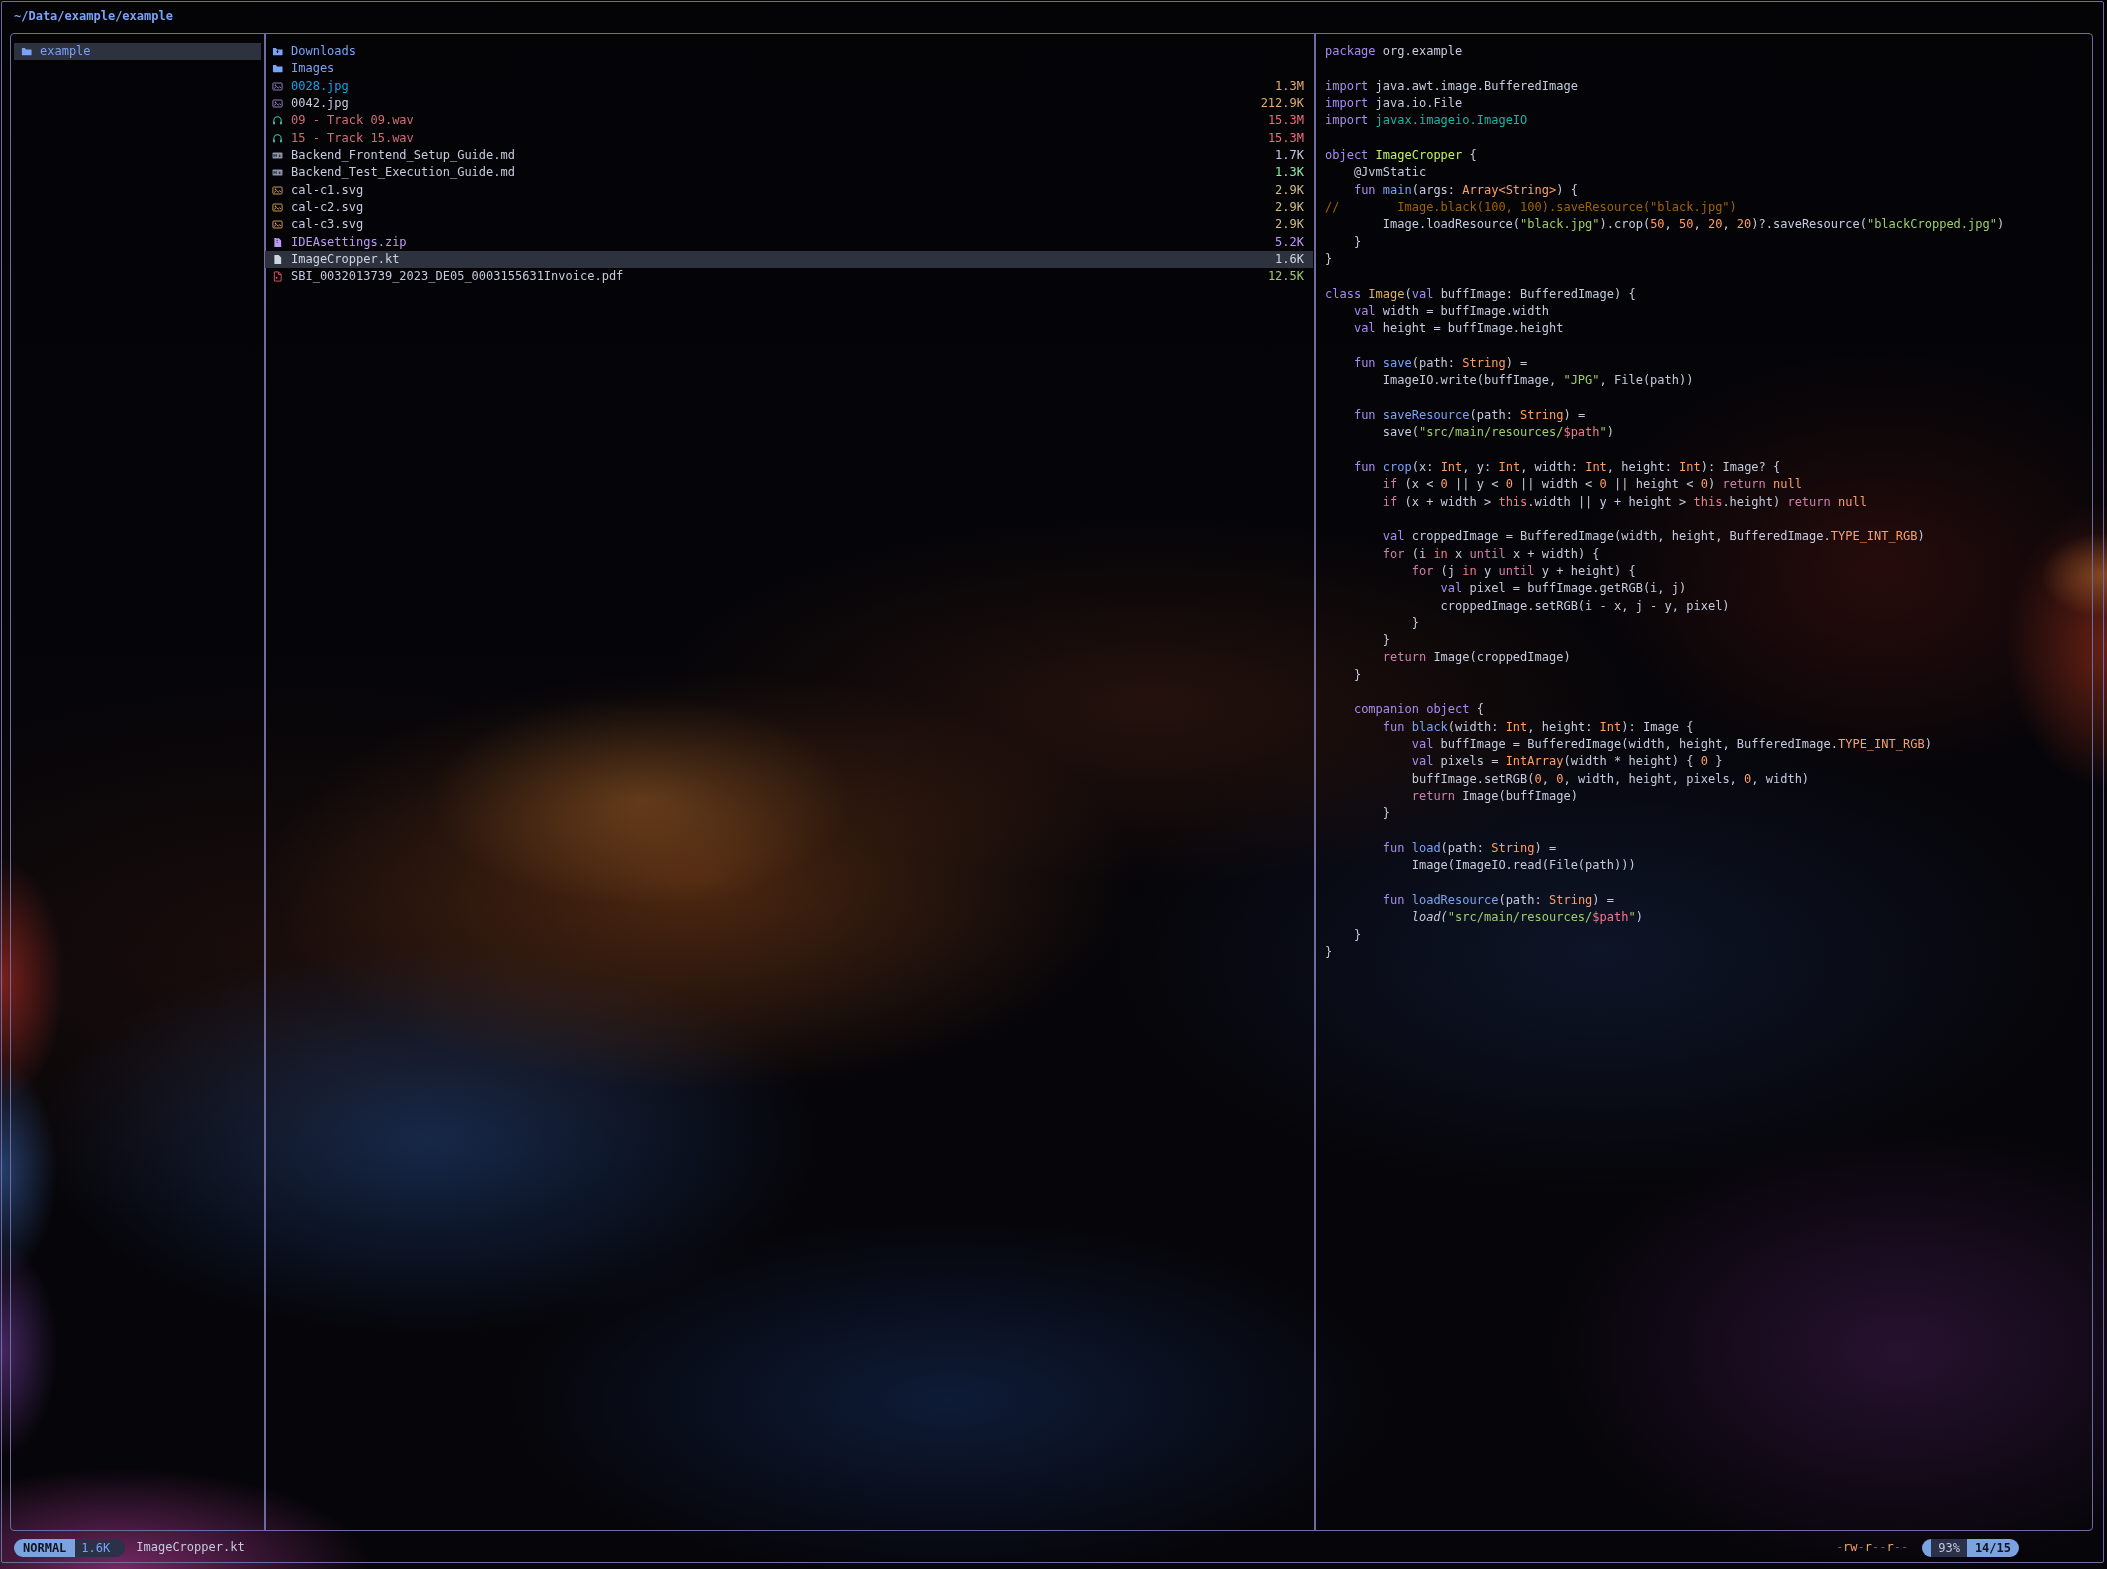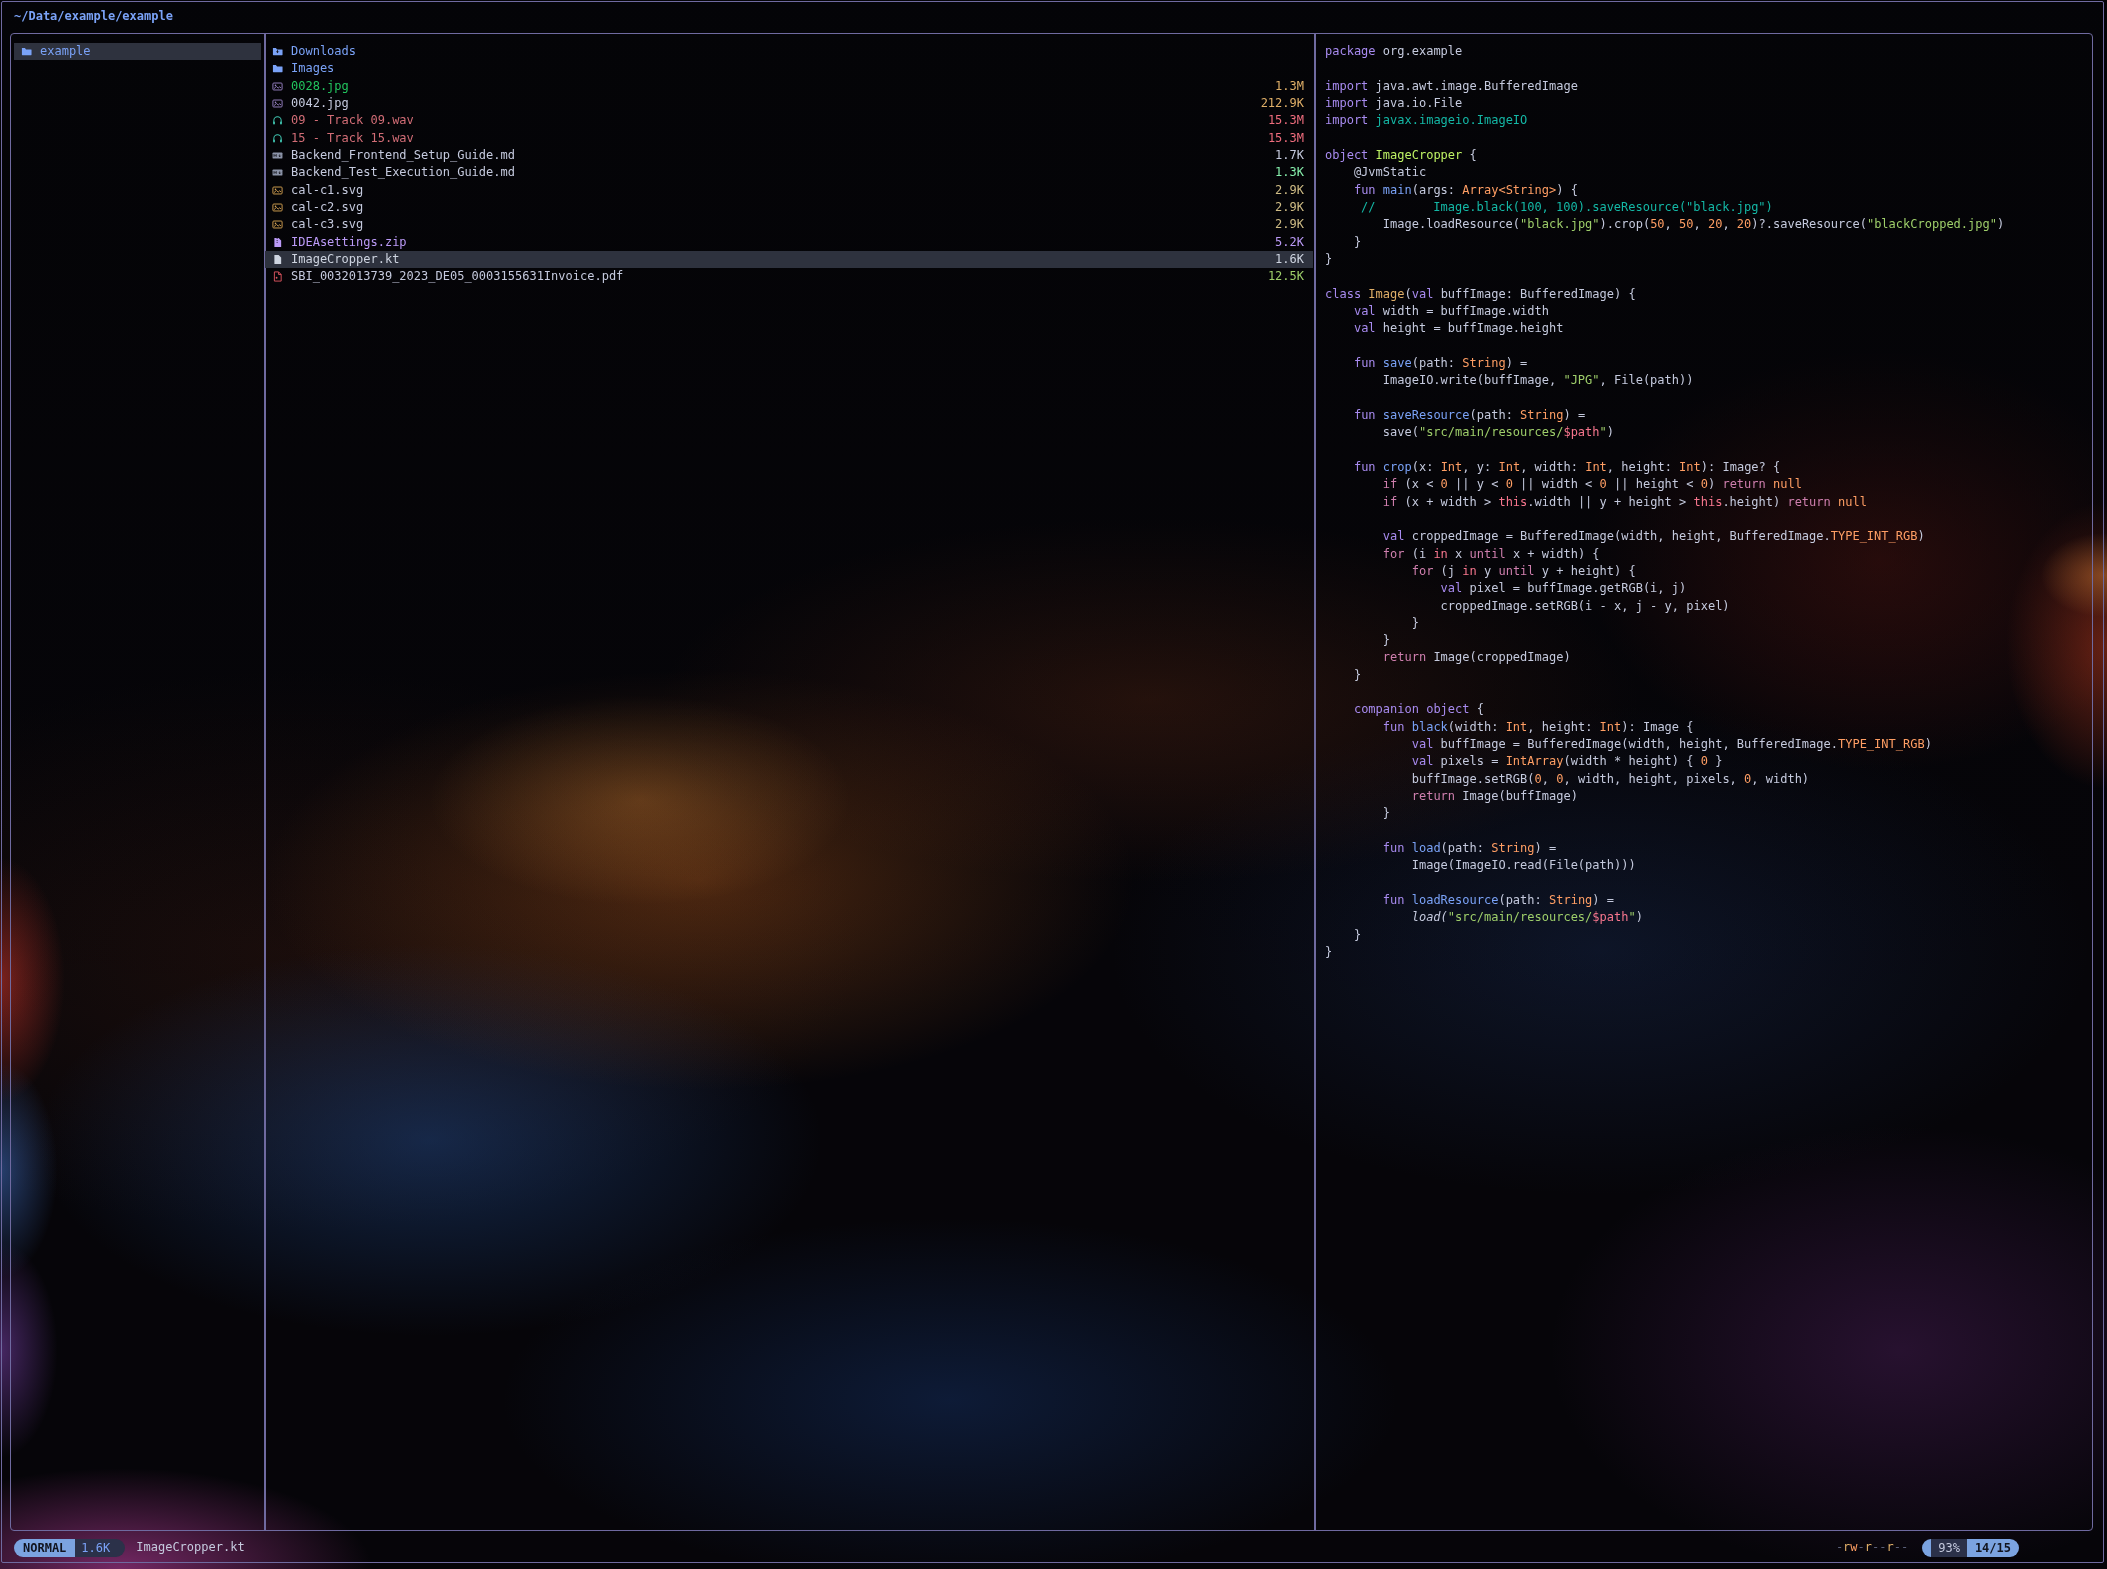--- a/index.html
+++ b/index.html
@@ -108,21 +108,21 @@
         <span class="fsize" style="color: rgb(197, 202, 222);"></span>
       </div>
       <div class="frow">
         <span class="ficon" style="color: rgb(157, 134, 201);">
           <svg viewBox="0 0 12 12">
             <rect x="1" y="2.2" width="10" height="7.6" rx="1" fill="none" stroke="currentColor" stroke-width="1"></rect>
             <circle cx="3.8" cy="4.7" r=".9" fill="currentColor"></circle>
             <path d="M2.2 8.3 4.8 5.9l2 1.8 1.6-1.4 1.4 1.2" fill="none" stroke="currentColor" stroke-width="1"></path>
           </svg>
         </span>
-        <span class="fname" style="color: #22c55e;">0028.jpg</span>
+        <span class="fname" style="color: #0ea5e9;">0028.jpg</span>
         <span class="fsize" style="color: rgb(224, 175, 104);">1.3M</span>
       </div>
       <div class="frow">
         <span class="ficon" style="color: rgb(157, 134, 201);">
           <svg viewBox="0 0 12 12">
             <rect x="1" y="2.2" width="10" height="7.6" rx="1" fill="none" stroke="currentColor" stroke-width="1"></rect>
             <circle cx="3.8" cy="4.7" r=".9" fill="currentColor"></circle>
             <path d="M2.2 8.3 4.8 5.9l2 1.8 1.6-1.4 1.4 1.2" fill="none" stroke="currentColor" stroke-width="1"></path>
           </svg>
         </span>
@@ -240,21 +240,21 @@
   <div id="preview-pane">
       <div class="cline"><span style="color: rgb(168, 139, 240);">package</span><span style="color: rgb(197, 202, 222);"> org.example</span></div>
       <div class="cline">&nbsp;</div>
       <div class="cline"><span style="color: rgb(168, 139, 240);">import</span><span style="color: rgb(197, 202, 222);"> java.awt.image.BufferedImage</span></div>
       <div class="cline"><span style="color: rgb(168, 139, 240);">import</span><span style="color: rgb(197, 202, 222);"> java.io.File</span></div>
       <div class="cline"><span style="color: rgb(168, 139, 240);">import</span><span style="color: #14b8a6;"> javax.imageio.ImageIO</span></div>
       <div class="cline">&nbsp;</div>
       <div class="cline"><span style="color: rgb(168, 139, 240);">object</span><span style="color: #bef264;"> ImageCropper</span><span style="color: rgb(197, 202, 222);"> {</span></div>
       <div class="cline"><span style="color: rgb(197, 202, 222);">    @JvmStatic</span></div>
       <div class="cline"><span style="color: rgb(197, 202, 222);">    </span><span style="color: rgb(168, 139, 240);">fun</span><span style="color: rgb(122, 162, 247);"> main</span><span style="color: rgb(197, 202, 222);">(args: </span><span style="color: rgb(255, 158, 100);">Array&lt;String&gt;</span><span style="color: rgb(197, 202, 222);">) {</span></div>
-      <div class="cline"><span style="color: #14b8a6; margin-left: 36px;">//        Image.black(100, 100).saveResource("black.jpg")</span></div>
+      <div class="cline"><span style="color: #a16207;">//        Image.black(100, 100).saveResource("black.jpg")</span></div>
       <div class="cline"><span style="color: rgb(197, 202, 222);">        Image.loadResource(</span><span style="color: rgb(158, 206, 106);">"black.jpg"</span><span style="color: rgb(197, 202, 222);">).crop(</span><span style="color: rgb(255, 158, 100);">50</span><span style="color: rgb(197, 202, 222);">, </span><span style="color: rgb(255, 158, 100);">50</span><span style="color: rgb(197, 202, 222);">, </span><span style="color: rgb(255, 158, 100);">20</span><span style="color: rgb(197, 202, 222);">, </span><span style="color: rgb(255, 158, 100);">20</span><span style="color: rgb(197, 202, 222);">)?.saveResource(</span><span style="color: rgb(158, 206, 106);">"blackCropped.jpg"</span><span style="color: rgb(197, 202, 222);">)</span></div>
       <div class="cline"><span style="color: rgb(197, 202, 222);">    }</span></div>
       <div class="cline"><span style="color: rgb(197, 202, 222);">}</span></div>
       <div class="cline">&nbsp;</div>
       <div class="cline"><span style="color: rgb(168, 139, 240);">class</span><span style="color: rgb(224, 175, 104);"> Image</span><span style="color: rgb(197, 202, 222);">(</span><span style="color: rgb(168, 139, 240);">val</span><span style="color: rgb(197, 202, 222);"> buffImage: BufferedImage) {</span></div>
       <div class="cline"><span style="color: rgb(197, 202, 222);">    </span><span style="color: rgb(168, 139, 240);">val</span><span style="color: rgb(197, 202, 222);"> width = buffImage.width</span></div>
       <div class="cline"><span style="color: rgb(197, 202, 222);">    </span><span style="color: rgb(168, 139, 240);">val</span><span style="color: rgb(197, 202, 222);"> height = buffImage.height</span></div>
       <div class="cline">&nbsp;</div>
       <div class="cline"><span style="color: rgb(197, 202, 222);">    </span><span style="color: rgb(168, 139, 240);">fun</span><span style="color: rgb(122, 162, 247);"> save</span><span style="color: rgb(197, 202, 222);">(path: </span><span style="color: rgb(255, 158, 100);">String</span><span style="color: rgb(197, 202, 222);">) =</span></div>
       <div class="cline"><span style="color: rgb(197, 202, 222);">        ImageIO.write(buffImage, </span><span style="color: rgb(158, 206, 106);">"JPG"</span><span style="color: rgb(197, 202, 222);">, File(path))</span></div>

